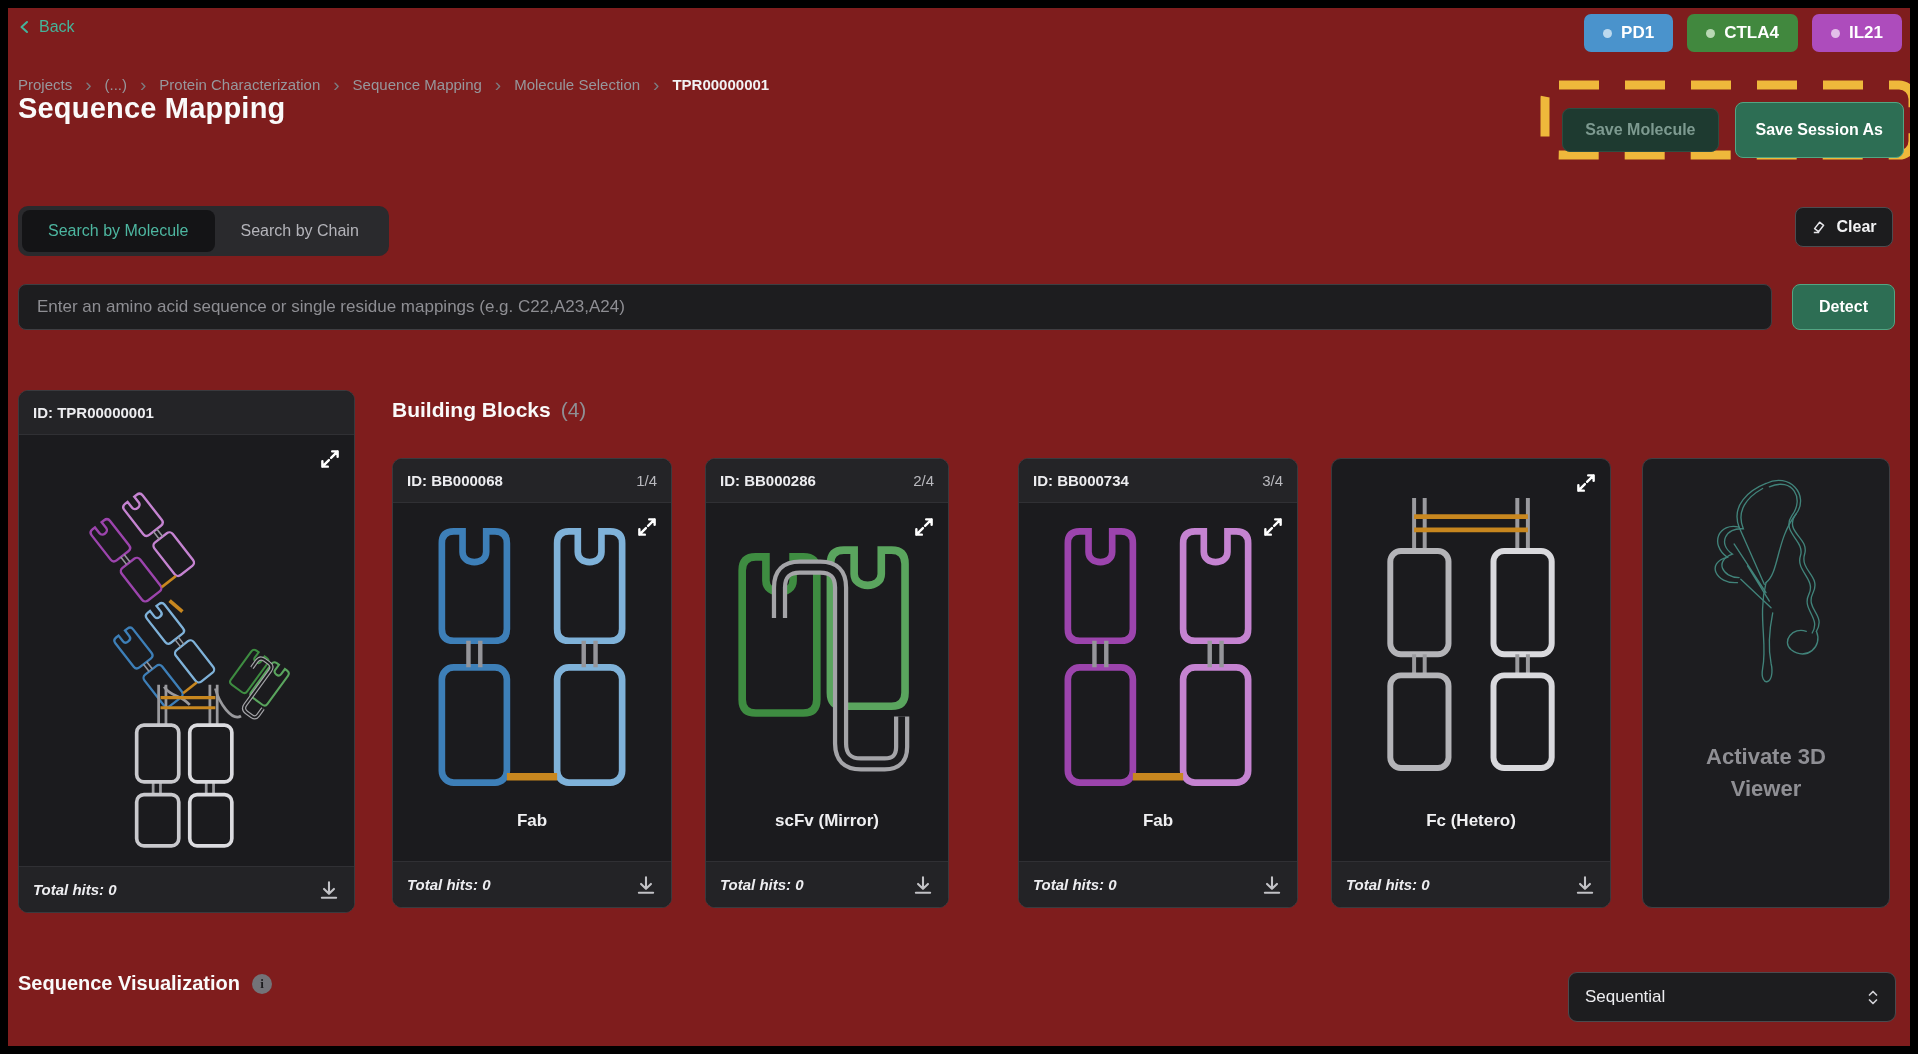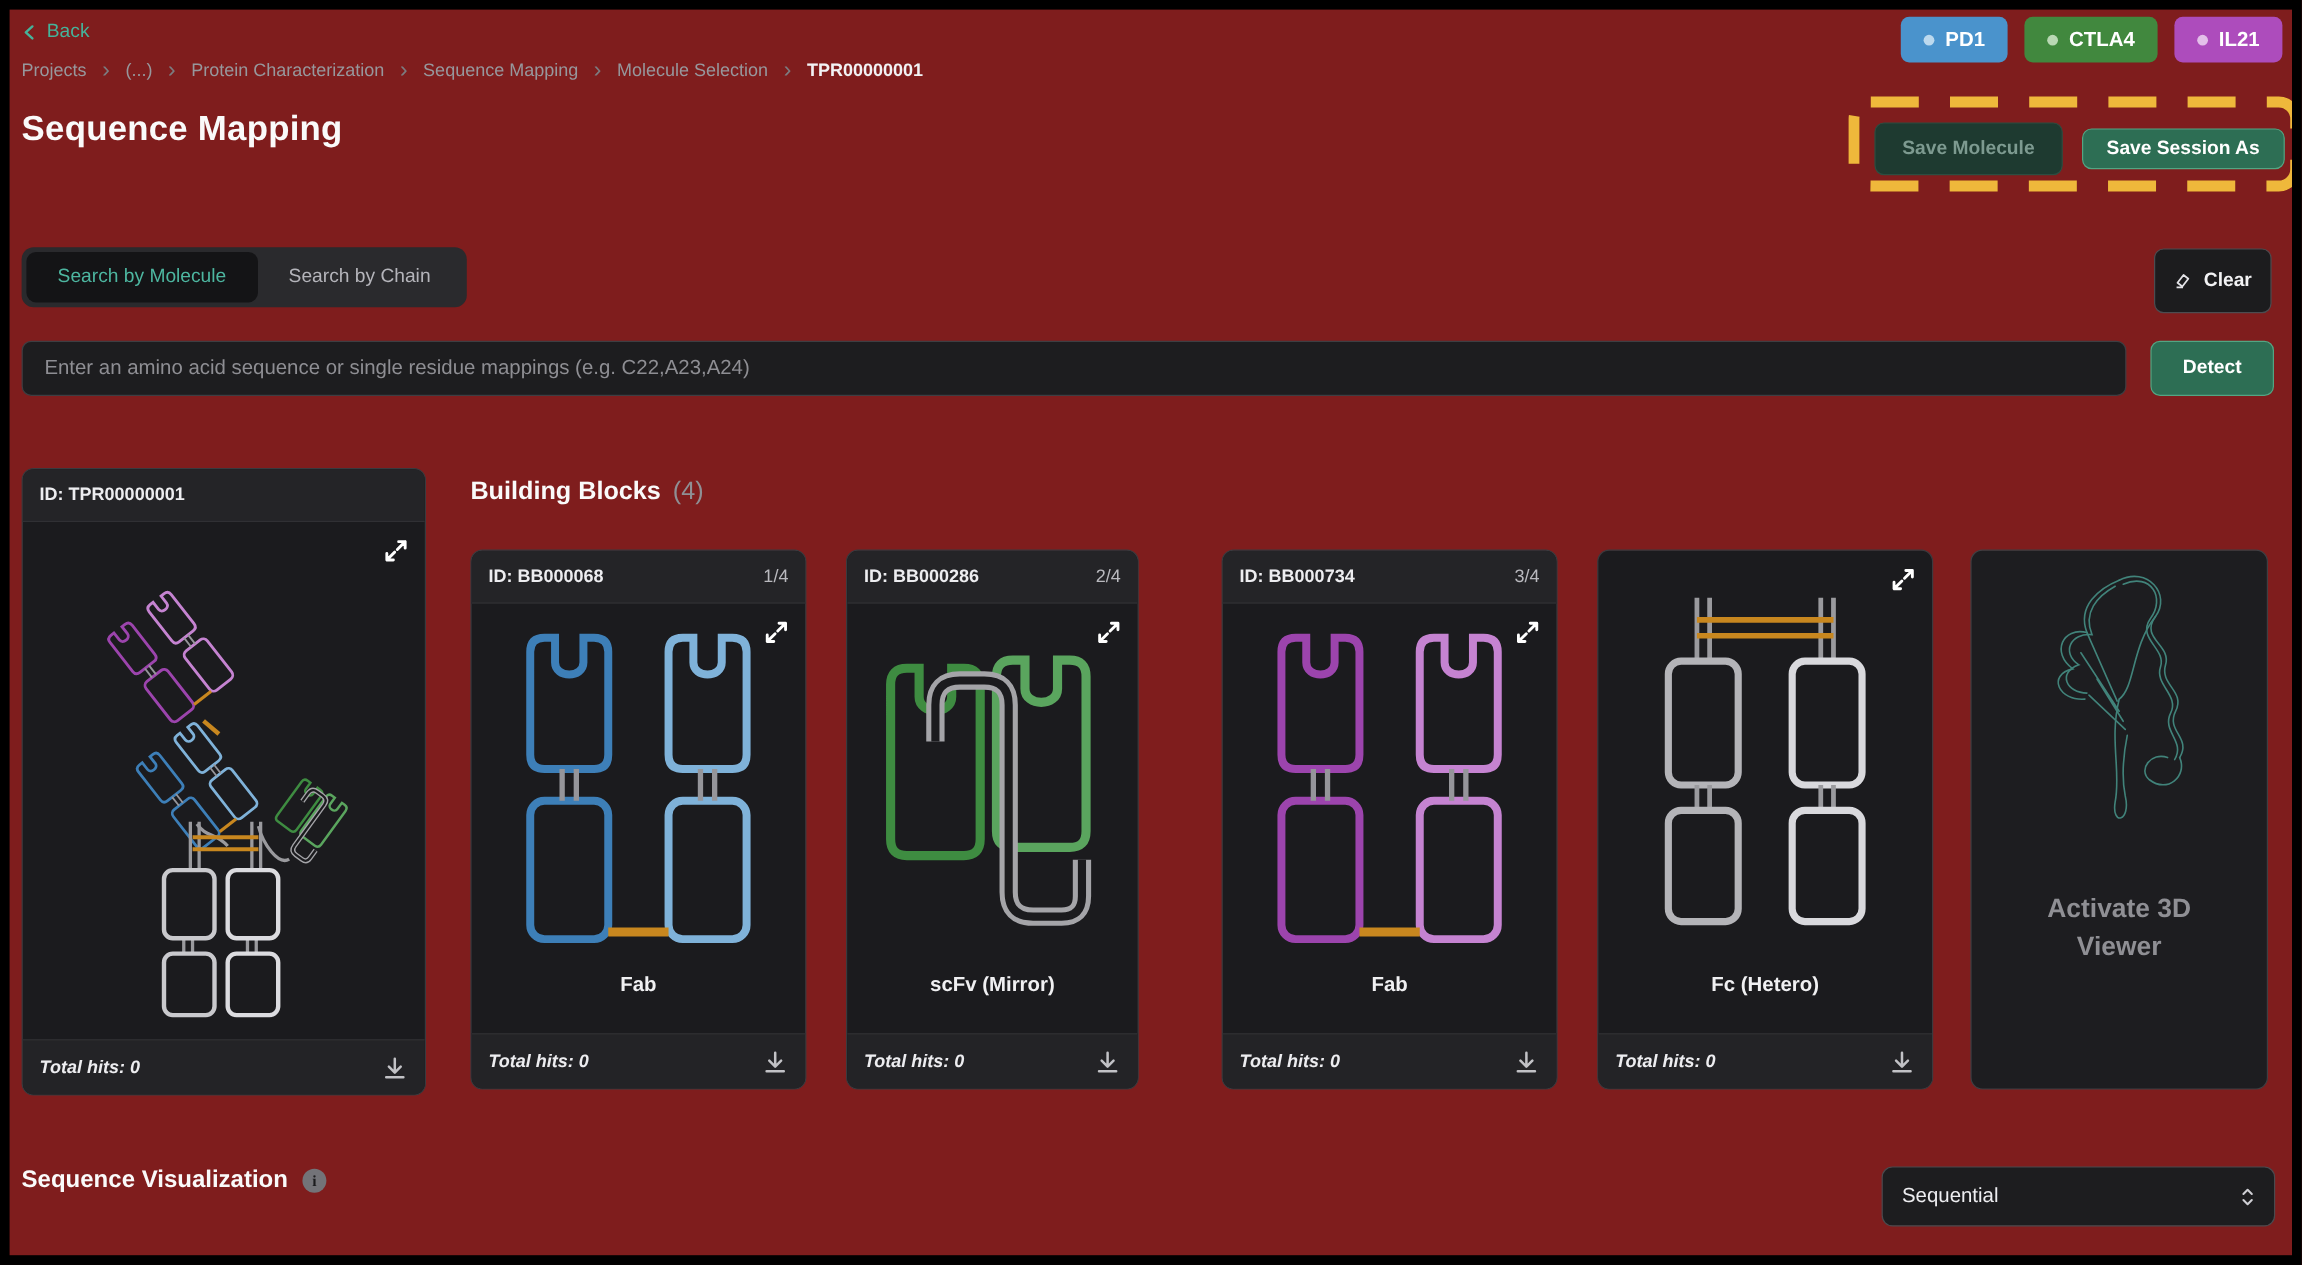--- a/index.html
+++ b/index.html
@@ -7,43 +7,43 @@
   .app { position:absolute; inset:8px; background:#7f1d1d; overflow:hidden; }
 
   
   .back-link { position:absolute; left:10px; top:10px; display:flex; align-items:center; gap:8px;
     color:#45b39a; font-size:16px; font-weight:500; cursor:pointer; }
   .badge-row { position:absolute; top:6px; right:8px; display:flex; gap:14px; }
   .badge { height:38px; border-radius:7px; display:flex; align-items:center; gap:9px;
     padding:0 19px; color:#fff; font-size:17px; font-weight:700; }
   .badge-dot { width:9px; height:9px; border-radius:50%; }
 
-  .breadcrumb { position:absolute; left:10px; top:42px; display:flex; align-items:center; gap:13px;
+  .breadcrumb { position:absolute; left:10px; top:68px; display:flex; align-items:center; gap:13px;
     font-size:15px; color:#97979c; }
   .crumb { cursor:pointer; }
   .crumb-sep { color:#7c7c80; font-size:19px; line-height:15px; }
   .crumb-sep::before { content:"›"; }
   .crumb-current { color:#f2f2f4; font-weight:700; }
 
   .page-title { position:absolute; left:10px; top:84px; font-size:29px; font-weight:700; color:#fafafa; letter-spacing:.2px; }
 
   .dash-annotation { position:absolute; left:1532px; top:72px; width:378px; height:80px; pointer-events:none; }
   .save-row { position:absolute; top:94px; right:6px; display:flex; gap:16px; align-items:center; }
   .btn { border-radius:8px; font-size:16px; font-weight:700; display:flex; align-items:center;
     justify-content:center; cursor:pointer; border:1px solid transparent; }
   .btn-save-molecule { height:44px; padding:0 22px; background:#1e3a30; border-color:#2c4d41; color:#7d9a90; }
-  .btn-save-session { height:34px; padding:10px 20px; background:#2d6e54; border-color:#53a583; color:#fff; }
+  .btn-save-session { height:56px; padding:10px 20px; background:#2d6e54; border-color:#53a583; color:#fff; }
 
   
   .tab-group { position:absolute; left:10px; top:198px; height:50px; background:#2a2a2d;
     border-radius:10px; display:flex; align-items:flex-start; padding:4px; }
   .tab { height:42px; display:flex; align-items:center; padding:0 26px; border-radius:8px;
     font-size:16px; color:#b4b4ba; cursor:pointer; }
   .tab.active { background:#141416; color:#4db6a0; font-weight:500; }
-  .btn-clear { position:absolute; left:1787px; top:199px; width:98px; height:54px; background:#1c1c1e;
+  .btn-clear { position:absolute; left:1787px; top:199px; width:98px; height:40px; background:#1c1c1e;
     border:1px solid #4c4c50; border-radius:8px; color:#f2f2f4; gap:9px; }
   .seq-input { position:absolute; left:10px; top:276px; width:1754px; height:46px; background:#1d1d1f;
     border:1px solid #3e3e42; border-radius:8px; padding:0 18px; font-size:17px; color:#e6e6ea;
     font-family:"Liberation Sans",sans-serif; outline:none; }
   .seq-input::placeholder { color:#8e8e93; }
   .btn-detect { position:absolute; left:1784px; top:276px; width:103px; height:46px;
     background:#2d6e54; border:1px solid #53a583; border-radius:8px; color:#fff; }
 
   
   .card { position:absolute; background:#1b1b1e; border:1px solid #3a3a3e; border-radius:10px;

